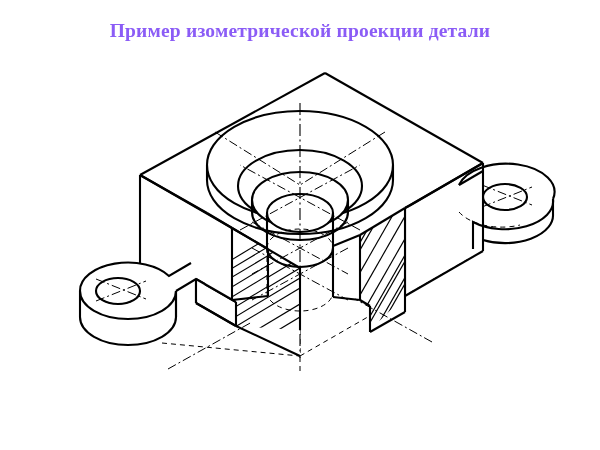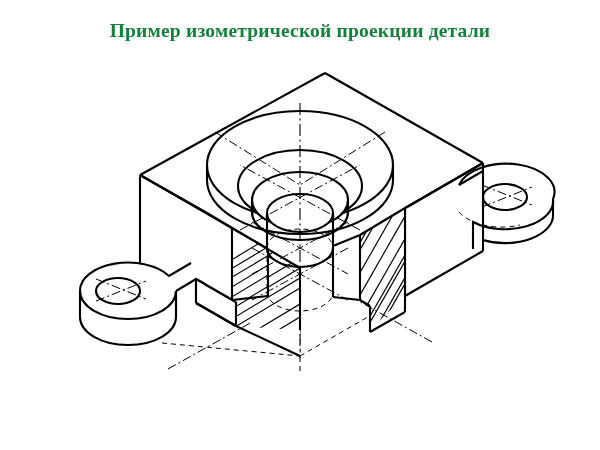--- a/index.html
+++ b/index.html
@@ -17,21 +17,21 @@
   }
   #title {
     position: absolute;
     left: 0;
     top: 20px;
     width: 600px;
     text-align: center;
     font-family: "Liberation Serif", serif;
     font-weight: bold;
     font-size: 19.5px;
-    color: #15803d;
+    color: #8b5cf6;
     letter-spacing: 0.2px;
   }
   #drawing {
     position: absolute;
     left: 0;
     top: 0;
     width: 600px;
     height: 450px;
   }
   

